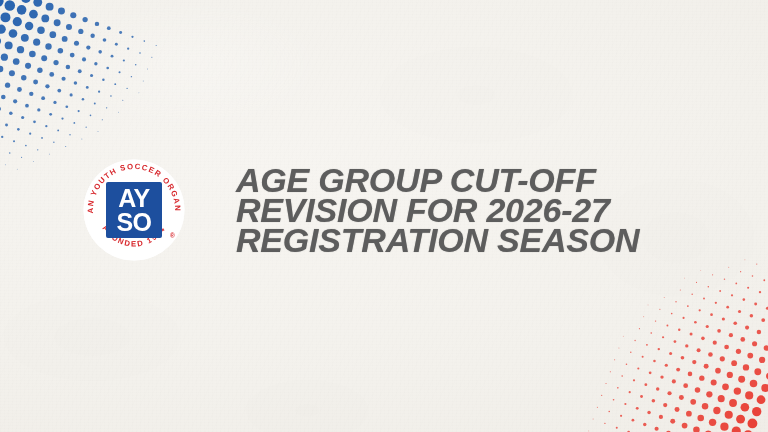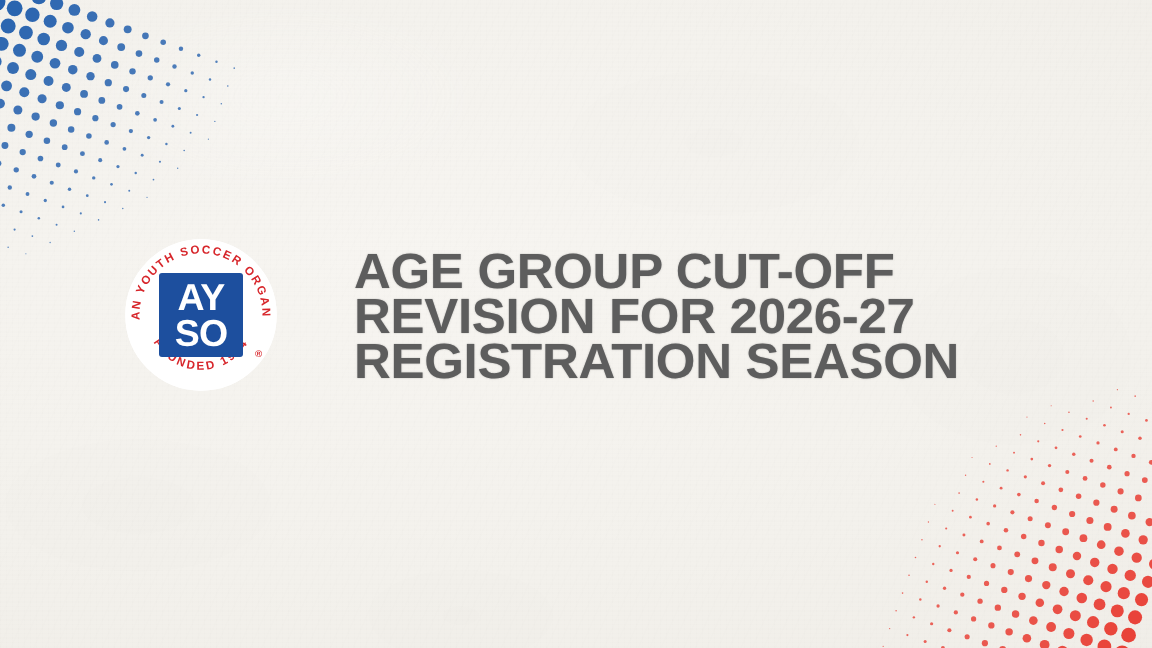--- a/index.html
+++ b/index.html
@@ -53,20 +53,21 @@
   }
   #halftone-blue { left: -10px; top: -12px; }
   #halftone-red  { right: -10px; bottom: -12px; }
 
   
   #headline {
     position: absolute;
     left: 236px;
     top: 166px;
     width: 470px;
+    font-style: italic;
   }
   #headline .line {
     display: block;
     color: #5d5d5d;
     font-family: "Liberation Sans", sans-serif;
     font-weight: 700;
     font-size: 33px;
     line-height: 30px;
     letter-spacing: -0.2px;
     white-space: nowrap;

